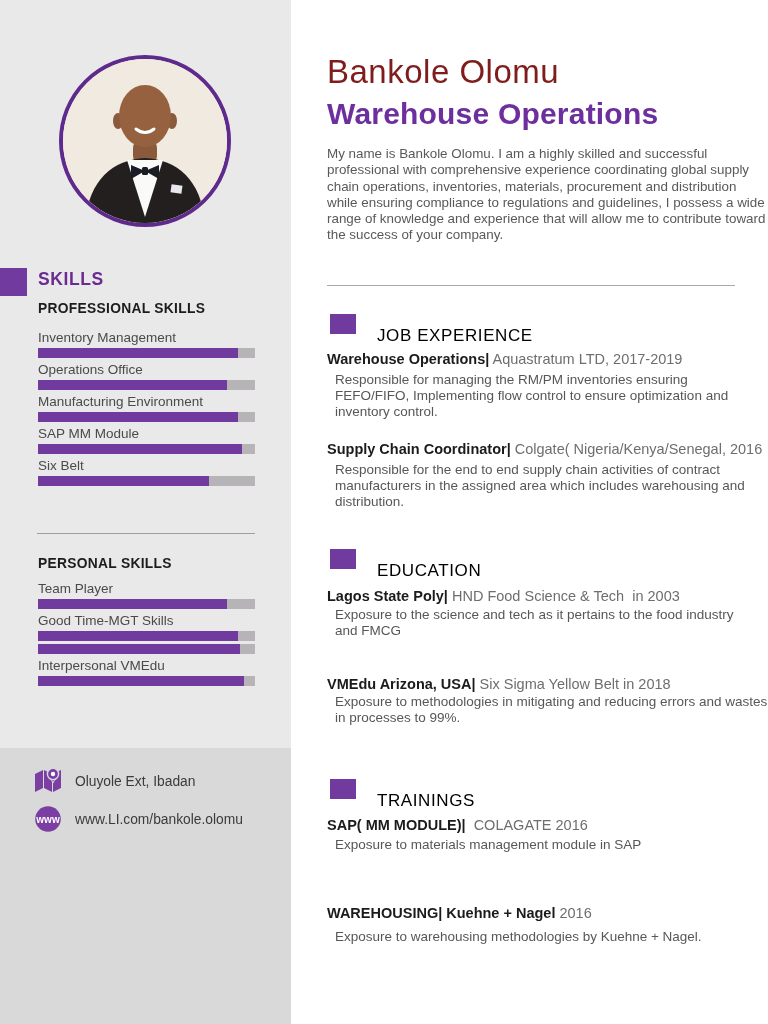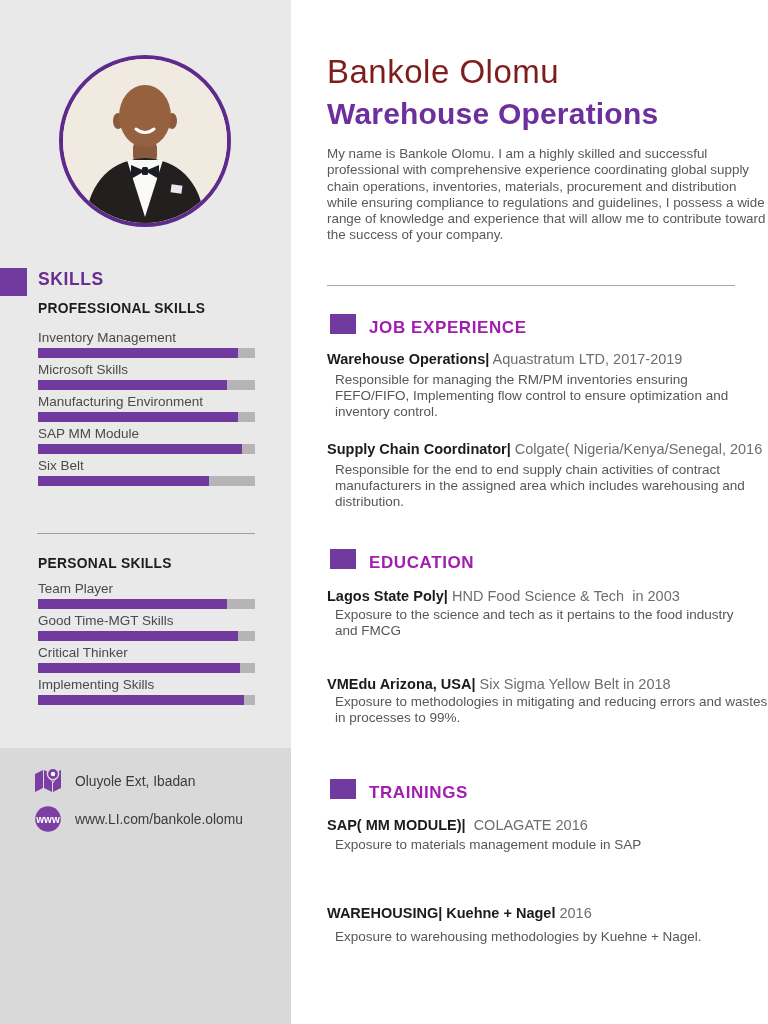--- a/index.html
+++ b/index.html
@@ -28,22 +28,22 @@
   .contact-text{font-size:13.8px;color:#3b3b3b;}
   
   .name{position:absolute;left:327px;top:53px;margin:0;font-size:33px;font-weight:400;
         color:#7f1d1d;letter-spacing:.5px;}
   .role{position:absolute;left:327px;top:97px;margin:0;font-size:30px;font-weight:bold;
         color:#6e2f9e;letter-spacing:.2px;}
   .summary{position:absolute;left:327px;top:146px;width:440px;margin:0;font-size:13.4px;
         line-height:16.3px;color:#595959;}
   .main-divider{position:absolute;left:327px;top:285px;width:408px;height:1px;background:#a9a7a9;}
   .sec-square{position:absolute;left:330px;width:26px;height:20px;background:#713a9f;}
-  .sec-title{position:absolute;left:365px;margin:4px;font-size:17px;font-weight:bold;
-        color:#a21caf;letter-spacing:.6px;line-height:20px;}
+  .sec-title{position:absolute;left:365px;margin:12px;font-size:17px;font-weight:normal;
+        color:#000000;letter-spacing:.6px;line-height:20px;}
   .entry-title{position:absolute;left:327px;margin:0;font-size:14.5px;white-space:nowrap;}
   .entry-title .t{font-weight:bold;color:#1b1b1b;}
   .entry-title .m{font-weight:normal;color:#6e6e6e;white-space:pre;}
   .entry-desc{position:absolute;left:335px;margin:0;font-size:13.5px;line-height:16.2px;color:#575757;}
 </style>
 </head>
 <body>
 
 <div class="page">
 
@@ -72,21 +72,21 @@
     <h3 class="group-heading" style="top:301px;">PROFESSIONAL SKILLS</h3>
 
     <div class="skill-list" style="top:329px;">
       <div class="skill-item">
         <div class="skill-label">Inventory Management</div>
         <div class="skill-bar">
             <div class="skill-fill" style="width: 92%;"></div>
           </div>
       </div>
       <div class="skill-item">
-        <div class="skill-label">Microsoft Skills</div>
+        <div class="skill-label">Operations Office</div>
         <div class="skill-bar">
             <div class="skill-fill" style="width: 87%;"></div>
           </div>
       </div>
       <div class="skill-item">
         <div class="skill-label">Manufacturing Environment</div>
         <div class="skill-bar">
             <div class="skill-fill" style="width: 92%;"></div>
           </div>
       </div>
@@ -115,27 +115,26 @@
             <div class="skill-fill" style="width: 87%;"></div>
           </div>
       </div>
       <div class="skill-item">
         <div class="skill-label">Good Time-MGT Skills</div>
         <div class="skill-bar">
             <div class="skill-fill" style="width: 92%;"></div>
           </div>
       </div>
       <div class="skill-item">
-        <div class="skill-label">Critical Thinker</div>
         <div class="skill-bar">
             <div class="skill-fill" style="width: 93%;"></div>
           </div>
       </div>
       <div class="skill-item">
-        <div class="skill-label">Implementing Skills</div>
+        <div class="skill-label">Interpersonal VMEdu</div>
         <div class="skill-bar">
             <div class="skill-fill" style="width: 95%;"></div>
           </div>
       </div>
     </div>
 
     <div class="contact-panel">
       <div class="contact-row">
         <svg class="contact-icon" viewBox="0 0 30 30">
           <g fill="#7b3fa4">

